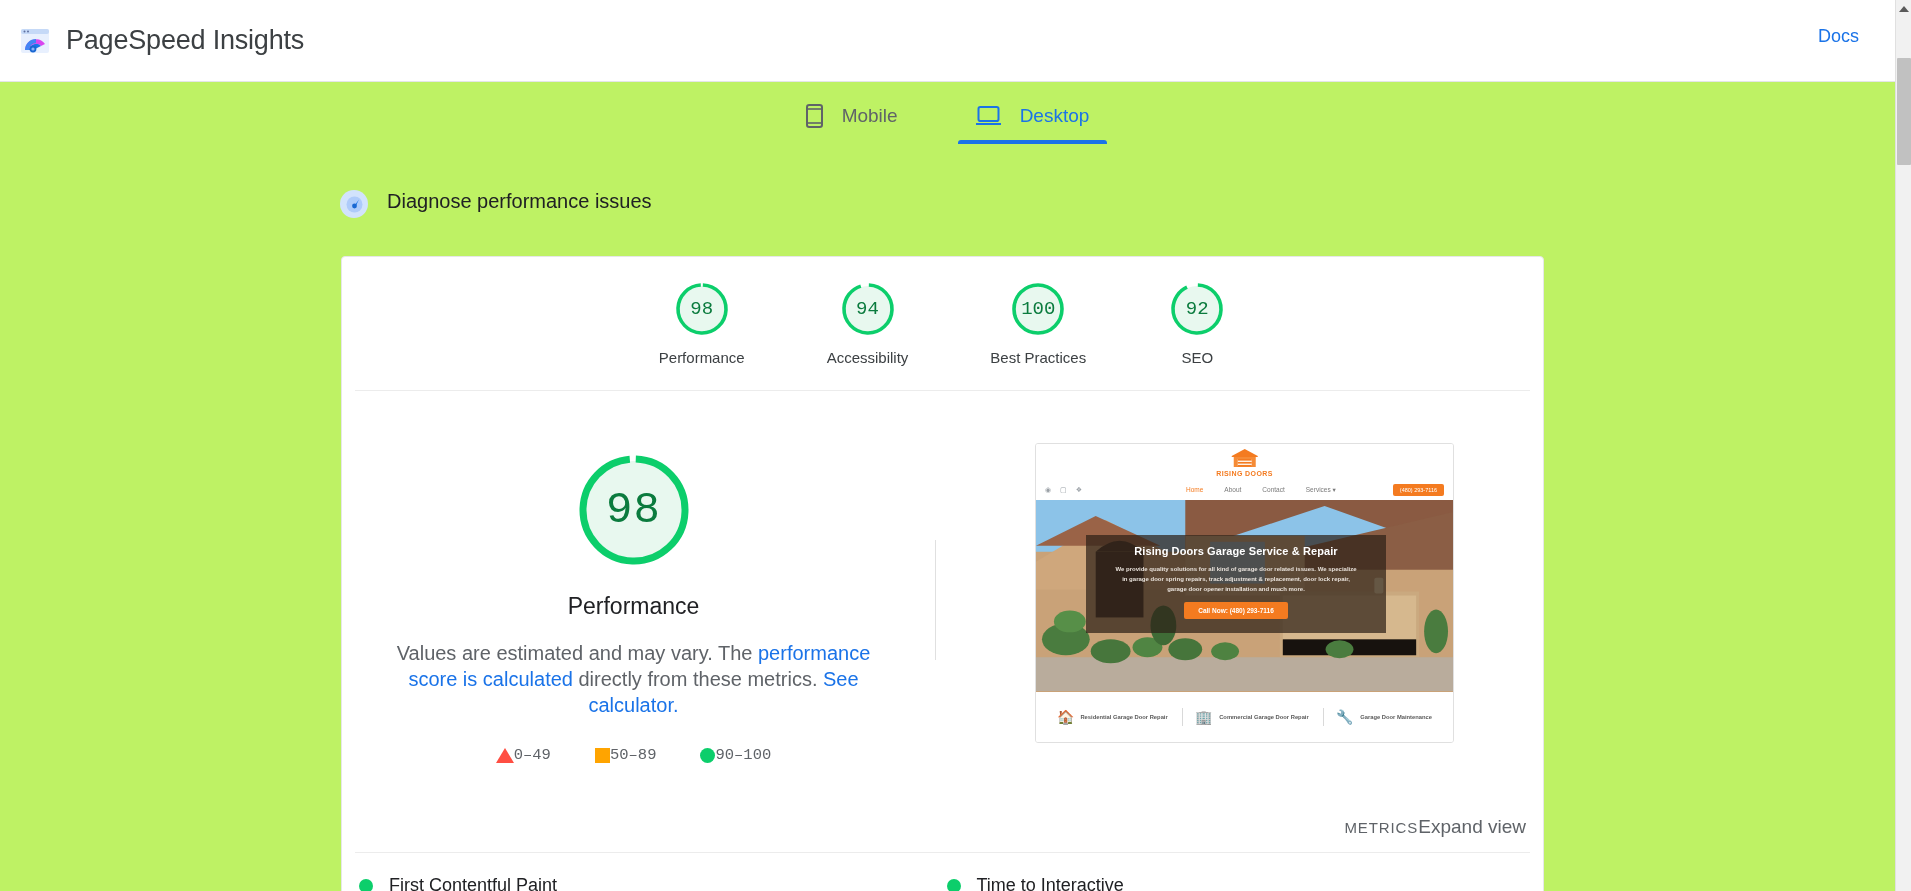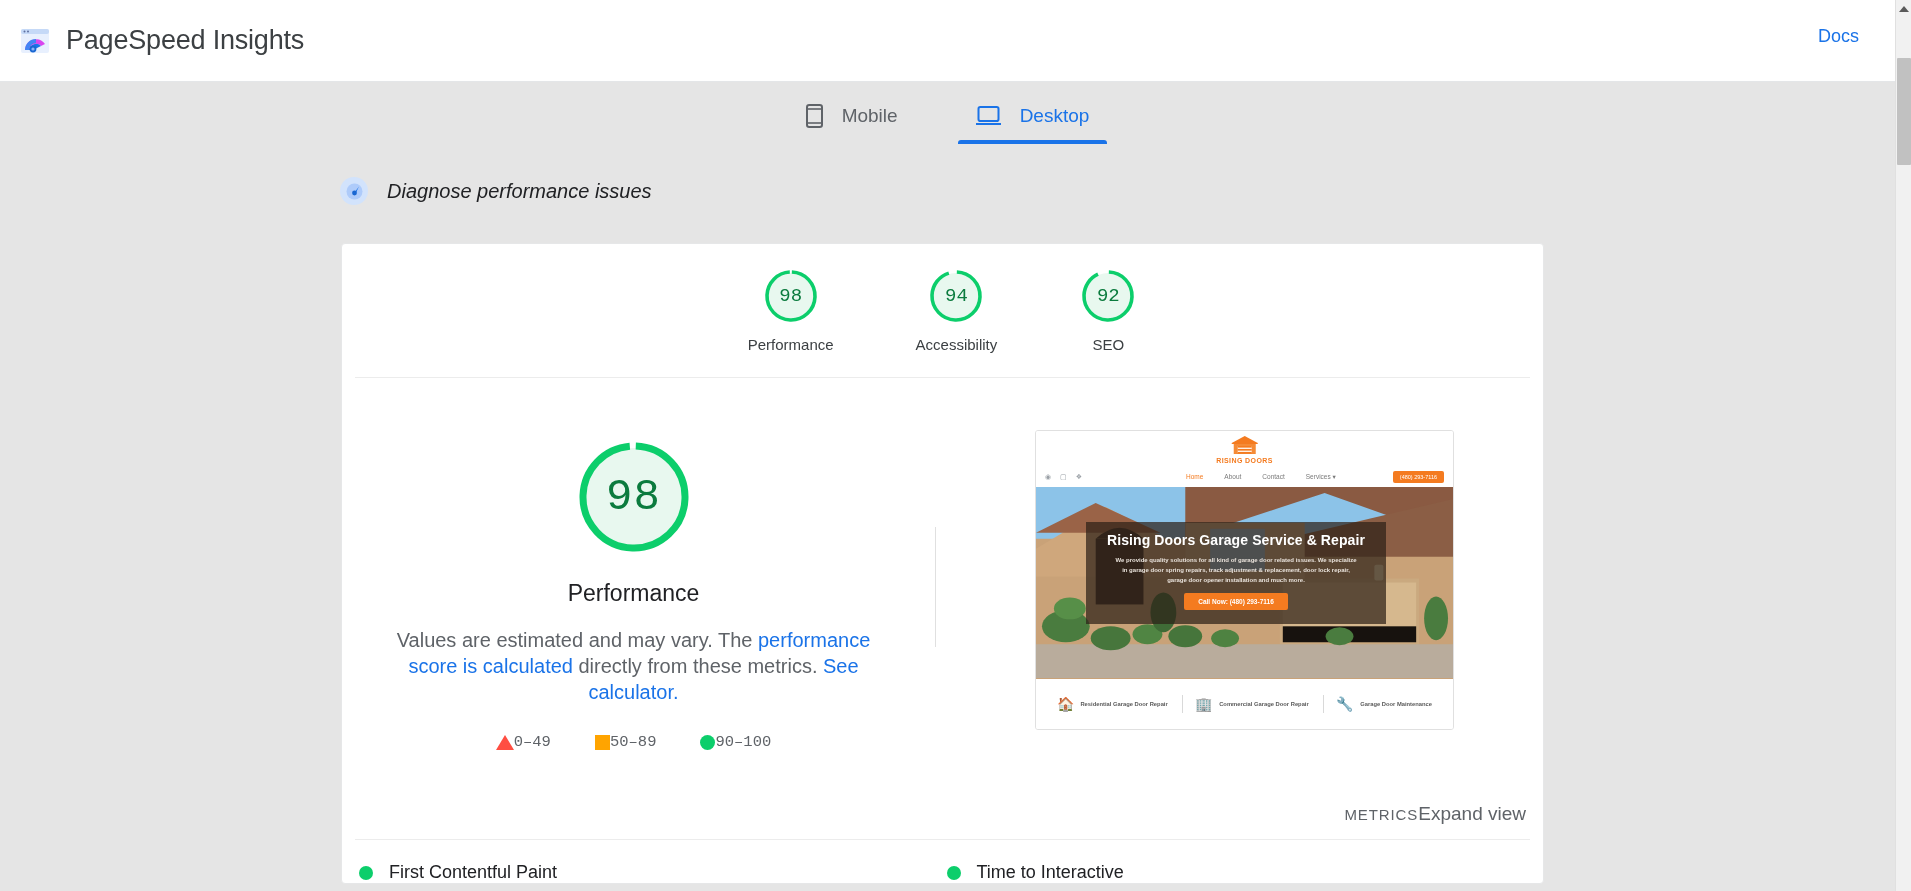--- a/index.html
+++ b/index.html
@@ -12,21 +12,21 @@
     font-family: "Liberation Sans", sans-serif;
     -webkit-font-smoothing: antialiased;
   }
 
   
   #page {
     position: relative;
     width: 1895px;
     height: 891px;
     overflow: hidden;
-    background: #e5e5e5;
+    background: #bef264;
   }
 
   
   .topbar {
     position: relative;
     height: 82px;
     border-bottom: 1px solid #e4e6e8;
     display: flex;
     align-items: center;
     background: #fff;
@@ -79,24 +79,22 @@
     left: 0; right: 0; bottom: 0;
     height: 4px;
     background: #1a73e8;
     border-radius: 3px 3px 0 0;
   }
   .tab svg { display: block; }
 
   
   .diagnose-row {
     display: flex;
-    align-items: center;
     gap: 19px;
-    margin: 33px 0 0 340px;
-    font-style: italic;
+    margin: 46px 0 0 340px;
   }
   .diagnose-icon {
     width: 28px; height: 28px;
     border-radius: 50%;
     background: #d2e3fc;
     display: flex; align-items: center; justify-content: center;
     flex: none;
   }
   .diagnose-label {
     font-size: 20px;
@@ -279,21 +277,21 @@
   .hero-overlay {
     position: absolute;
     left: 50px; top: 35px;
     width: 300px;
     background: rgba(46,33,24,0.72);
     padding: 10px 12px 14px 12px;
     text-align: center;
   }
   .hero-h {
     color: #fff;
-    font-size: 14px;
+    font-size: 11px;
     font-weight: bold;
     letter-spacing: 0.1px;
     white-space: nowrap;
   }
   .hero-p {
     color: #e8e1da;
     font-size: 6px;
     line-height: 10px;
     margin-top: 7px;
     font-weight: bold;
@@ -465,20 +463,30 @@
         <div class="gauge-sm">
           <svg width="58" height="58" viewBox="0 0 58 58">
             <circle cx="29" cy="29" r="23" fill="#e8f8ef"></circle>
             <circle cx="29" cy="29" r="24" fill="none" stroke="#0cce6b" stroke-width="3.6" stroke-dasharray="141.7 150.8" stroke-dashoffset="0" transform="rotate(-88 29 29)" stroke-linecap="butt"></circle>
           </svg>
           <span class="val">94</span>
         </div>
         <span class="score-label">Accessibility</span>
       </div>
 
+      <div class="score-item">
+        <div class="gauge-sm">
+          <svg width="58" height="58" viewBox="0 0 58 58">
+            <circle cx="29" cy="29" r="23" fill="#e8f8ef"></circle>
+            <circle cx="29" cy="29" r="24" fill="none" stroke="#0cce6b" stroke-width="3.6" stroke-dasharray="150.8 0" stroke-dashoffset="0" transform="rotate(-90 29 29)" stroke-linecap="butt"></circle>
+          </svg>
+          <span class="val">100</span>
+        </div>
+        <span class="score-label">Best Practices</span>
+      </div>
 
       <div class="score-item">
         <div class="gauge-sm">
           <svg width="58" height="58" viewBox="0 0 58 58">
             <circle cx="29" cy="29" r="23" fill="#e8f8ef"></circle>
             <circle cx="29" cy="29" r="24" fill="none" stroke="#0cce6b" stroke-width="3.6" stroke-dasharray="138.7 150.8" stroke-dashoffset="0" transform="rotate(-88 29 29)" stroke-linecap="butt"></circle>
           </svg>
           <span class="val">92</span>
         </div>
         <span class="score-label">SEO</span>

